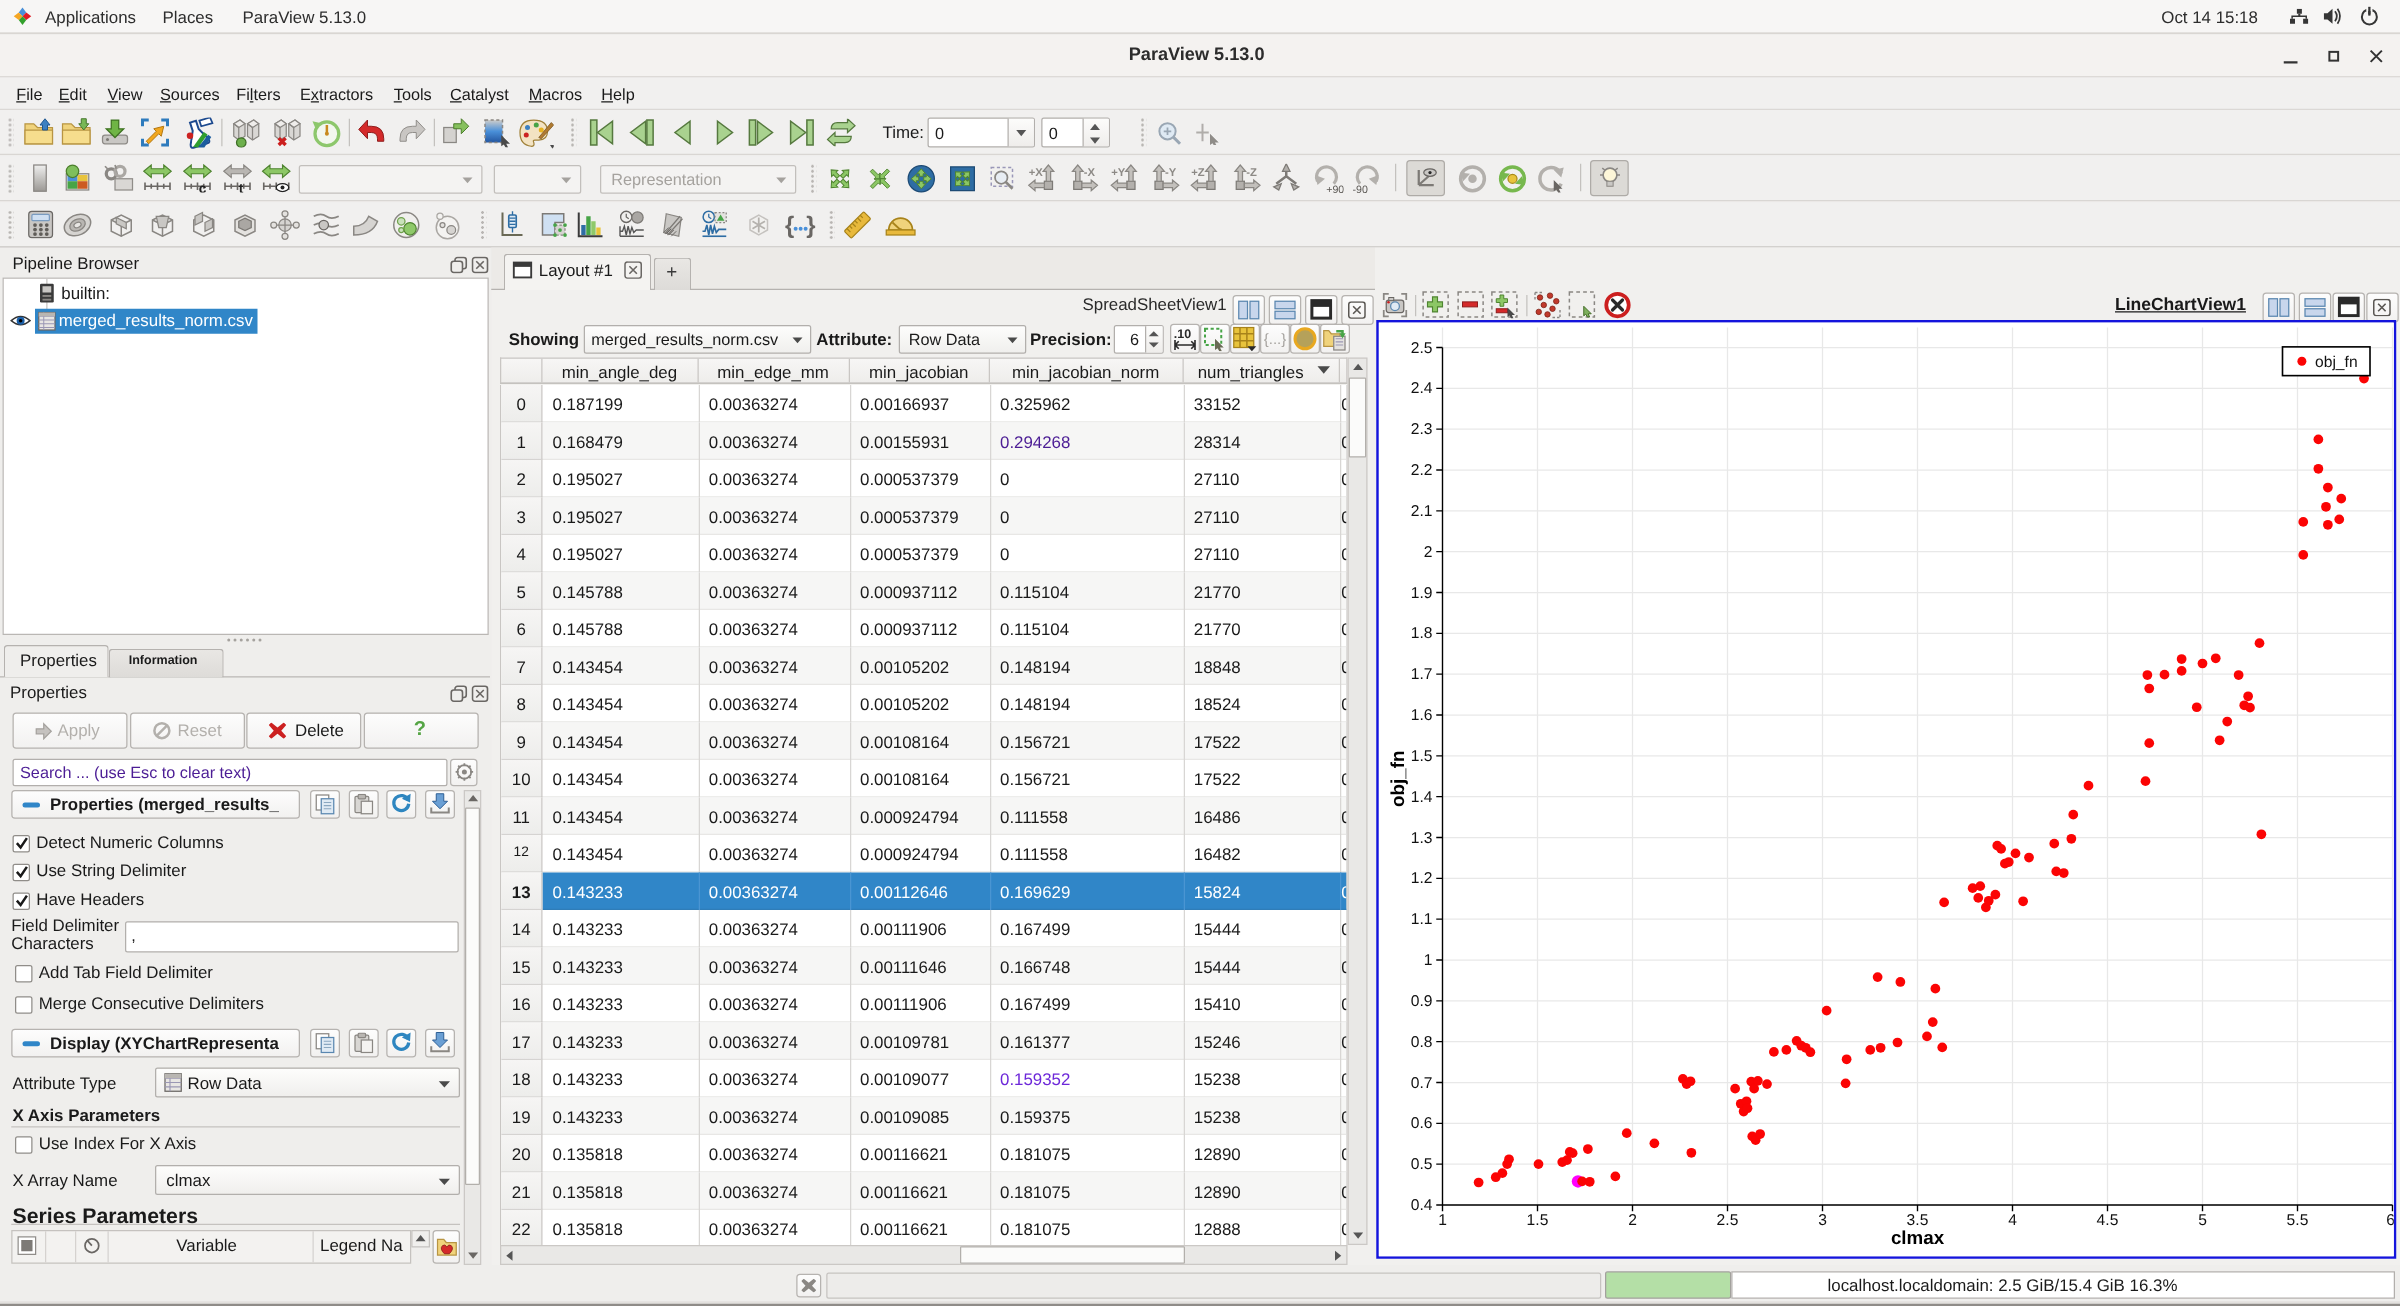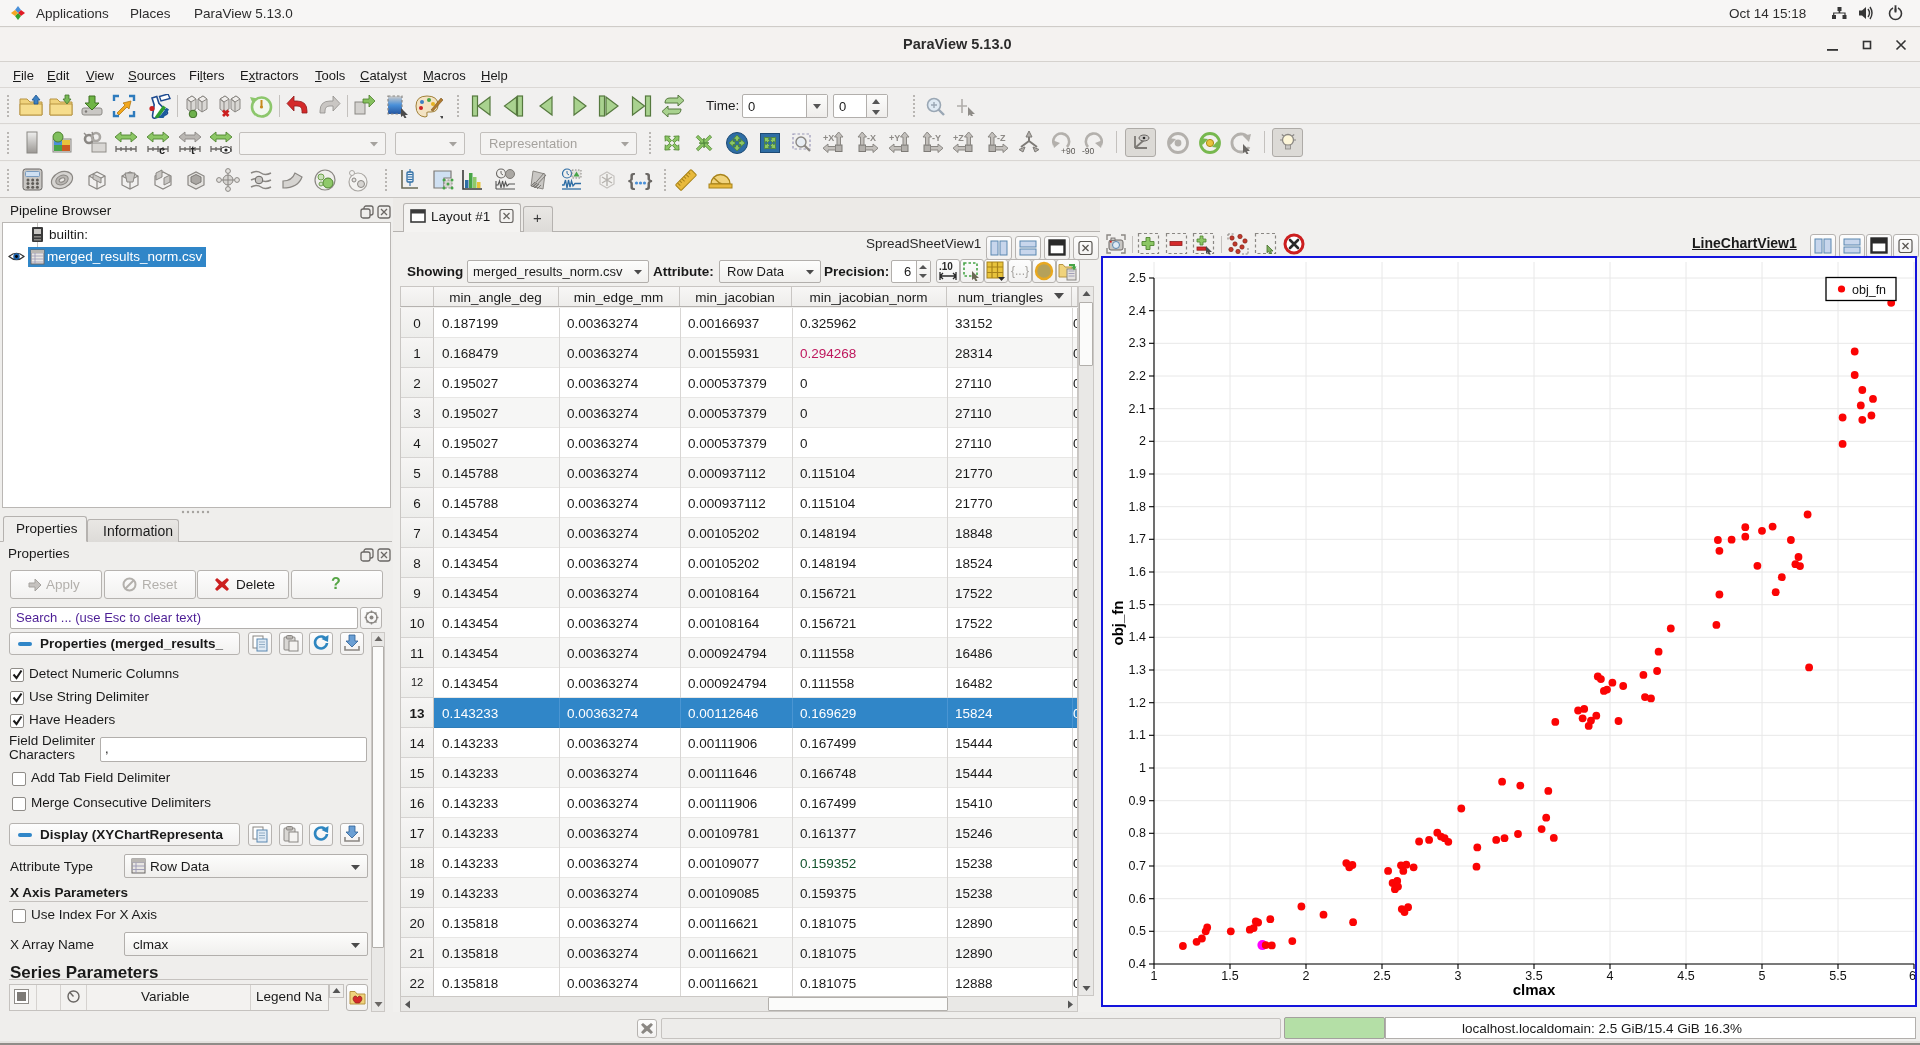--- a/index.html
+++ b/index.html
@@ -599,21 +599,21 @@
         <circle cx="3" cy="3" r="1.2"></circle>
         <circle cx="8" cy="3" r="1.2"></circle>
         <circle cx="13" cy="3" r="1.2"></circle>
         <circle cx="18" cy="3" r="1.2"></circle>
         <circle cx="23" cy="3" r="1.2"></circle>
         <circle cx="28" cy="3" r="1.2"></circle>
       </g>
     </svg>
 <div class="abs" style="left:0;top:541px;width:392px;height:1px;background:#bab7b4;"></div>
 <div class="abs" style="left:87px;top:519px;width:92px;height:23px;background:linear-gradient(#e9e7e4,#dddbd8);border:1px solid #b5b2af;border-bottom:none;border-radius:3px 3px 0 0;"></div>
-<div class="abs txt" style="left:103px;top:523px;font-size:14px;color:#1a1a1a;font-weight:normal;">Information</div>
+<div class="abs txt" style="left:103px;top:523px;font-size:10px;color:#1a1a1a;font-weight:bold;">Information</div>
 <div class="abs" style="left:3px;top:516px;width:84px;height:26px;background:#efeeec;border:1px solid #b5b2af;border-bottom:1px solid #efeeec;border-radius:3px 3px 0 0;"></div>
 <div class="abs txt" style="left:16px;top:521px;font-size:13.5px;color:#1a1a1a;font-weight:normal;">Properties</div>
 <div class="abs txt" style="left:8px;top:546px;font-size:13.5px;color:#1a1a1a;font-weight:normal;">Properties</div>
 <svg class="abs" style="left:360px;top:548px;" width="15" height="14" viewBox="0 0 15 14">
       <rect x="4" y="1" width="9" height="9" rx="2" fill="none" stroke="#6a6764" stroke-width="1.3"></rect>
       <rect x="1" y="4" width="9" height="9" rx="2" fill="#efeeec" stroke="#6a6764" stroke-width="1.3"></rect>
     </svg>
 <svg class="abs" style="left:377px;top:548px;" width="15" height="14" viewBox="0 0 15 14">
       <rect x="1" y="1" width="12" height="12" rx="2" fill="none" stroke="#6a6764" stroke-width="1.3"></rect>
       <path d="M4 4 L10 10 M10 4 L4 10" stroke="#6a6764" stroke-width="1.3"></path>
@@ -899,21 +899,21 @@
         <div class="abs" style="left:513px;top:0;width:1px;height:30px;background:#d8d6d4;"></div>
         <div class="abs" style="left:638px;top:0;width:1px;height:30px;background:#d8d6d4;"></div>
       </div>
       <div class="abs" style="left:0;top:0px;width:33px;height:30px;background:linear-gradient(#f6f5f4,#ededeb);border-right:1px solid #c9c6c3;border-bottom:1px solid #d5d3d1;">
         <div class="abs txt" style="left:50%;top:8px;transform:translateX(-50%);font-size:13.5px;font-weight:normal;color:#1a1a1a;">0</div>
       </div>
       <div class="abs" style="left:33px;top:30px;width:645px;height:30px;background:#f6f6f5;border-bottom:1px solid #e8e7e5;">
         <div class="abs txt" style="left:8px;top:8px;font-size:13.5px;color:#1a1a1a;">0.168479</div>
         <div class="abs txt" style="left:133px;top:8px;font-size:13.5px;color:#1a1a1a;">0.00363274</div>
         <div class="abs txt" style="left:254px;top:8px;font-size:13.5px;color:#1a1a1a;">0.00155931</div>
-        <div class="abs txt" style="left:366px;top:8px;font-size:13.5px;color:#be185d;">0.294268</div>
+        <div class="abs txt" style="left:366px;top:8px;font-size:13.5px;color:#4c1d95;">0.294268</div>
         <div class="abs txt" style="left:521px;top:8px;font-size:13.5px;color:#1a1a1a;">28314</div>
         <div class="abs txt" style="left:639px;top:8px;font-size:13.5px;color:#1a1a1a;">0</div>
         <div class="abs" style="left:125px;top:0;width:1px;height:30px;background:#d8d6d4;"></div>
         <div class="abs" style="left:246px;top:0;width:1px;height:30px;background:#d8d6d4;"></div>
         <div class="abs" style="left:358px;top:0;width:1px;height:30px;background:#d8d6d4;"></div>
         <div class="abs" style="left:513px;top:0;width:1px;height:30px;background:#d8d6d4;"></div>
         <div class="abs" style="left:638px;top:0;width:1px;height:30px;background:#d8d6d4;"></div>
       </div>
       <div class="abs" style="left:0;top:30px;width:33px;height:30px;background:linear-gradient(#f6f5f4,#ededeb);border-right:1px solid #c9c6c3;border-bottom:1px solid #d5d3d1;">
         <div class="abs txt" style="left:50%;top:8px;transform:translateX(-50%);font-size:13.5px;font-weight:normal;color:#1a1a1a;">1</div>
@@ -1171,21 +1171,21 @@
         <div class="abs" style="left:513px;top:0;width:1px;height:30px;background:#d8d6d4;"></div>
         <div class="abs" style="left:638px;top:0;width:1px;height:30px;background:#d8d6d4;"></div>
       </div>
       <div class="abs" style="left:0;top:510px;width:33px;height:30px;background:linear-gradient(#f6f5f4,#ededeb);border-right:1px solid #c9c6c3;border-bottom:1px solid #d5d3d1;">
         <div class="abs txt" style="left:50%;top:8px;transform:translateX(-50%);font-size:13.5px;font-weight:normal;color:#1a1a1a;">17</div>
       </div>
       <div class="abs" style="left:33px;top:540px;width:645px;height:30px;background:#ffffff;border-bottom:1px solid #e8e7e5;">
         <div class="abs txt" style="left:8px;top:8px;font-size:13.5px;color:#1a1a1a;">0.143233</div>
         <div class="abs txt" style="left:133px;top:8px;font-size:13.5px;color:#1a1a1a;">0.00363274</div>
         <div class="abs txt" style="left:254px;top:8px;font-size:13.5px;color:#1a1a1a;">0.00109077</div>
-        <div class="abs txt" style="left:366px;top:8px;font-size:13.5px;color:#14532d;">0.159352</div>
+        <div class="abs txt" style="left:366px;top:8px;font-size:13.5px;color:#6d28d9;">0.159352</div>
         <div class="abs txt" style="left:521px;top:8px;font-size:13.5px;color:#1a1a1a;">15238</div>
         <div class="abs txt" style="left:639px;top:8px;font-size:13.5px;color:#1a1a1a;">0</div>
         <div class="abs" style="left:125px;top:0;width:1px;height:30px;background:#d8d6d4;"></div>
         <div class="abs" style="left:246px;top:0;width:1px;height:30px;background:#d8d6d4;"></div>
         <div class="abs" style="left:358px;top:0;width:1px;height:30px;background:#d8d6d4;"></div>
         <div class="abs" style="left:513px;top:0;width:1px;height:30px;background:#d8d6d4;"></div>
         <div class="abs" style="left:638px;top:0;width:1px;height:30px;background:#d8d6d4;"></div>
       </div>
       <div class="abs" style="left:0;top:540px;width:33px;height:30px;background:linear-gradient(#f6f5f4,#ededeb);border-right:1px solid #c9c6c3;border-bottom:1px solid #d5d3d1;">
         <div class="abs txt" style="left:50%;top:8px;transform:translateX(-50%);font-size:13.5px;font-weight:normal;color:#1a1a1a;">18</div>

